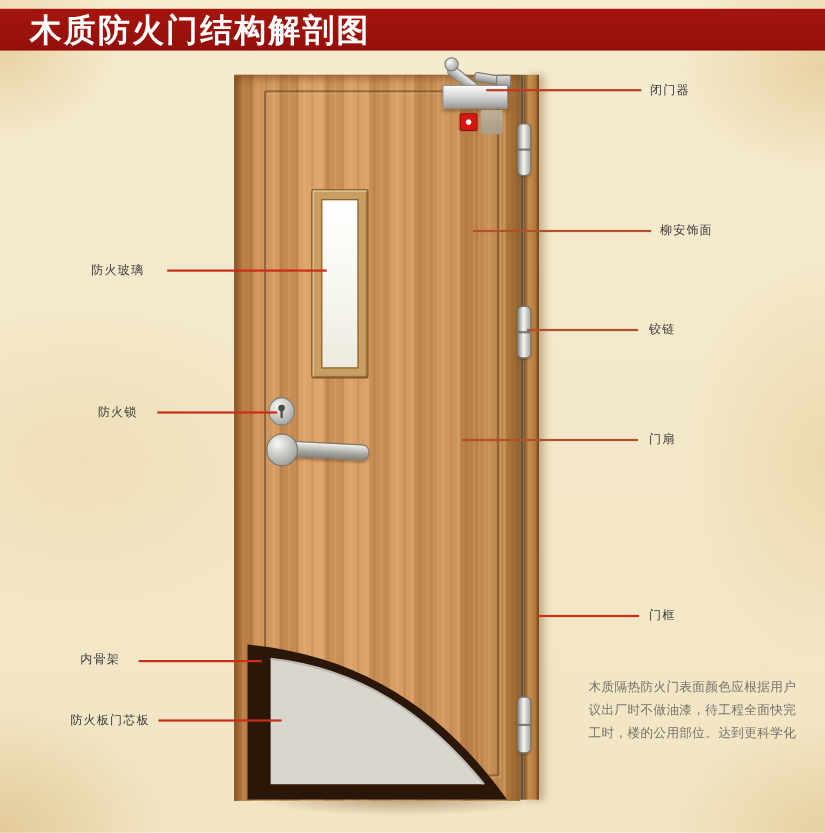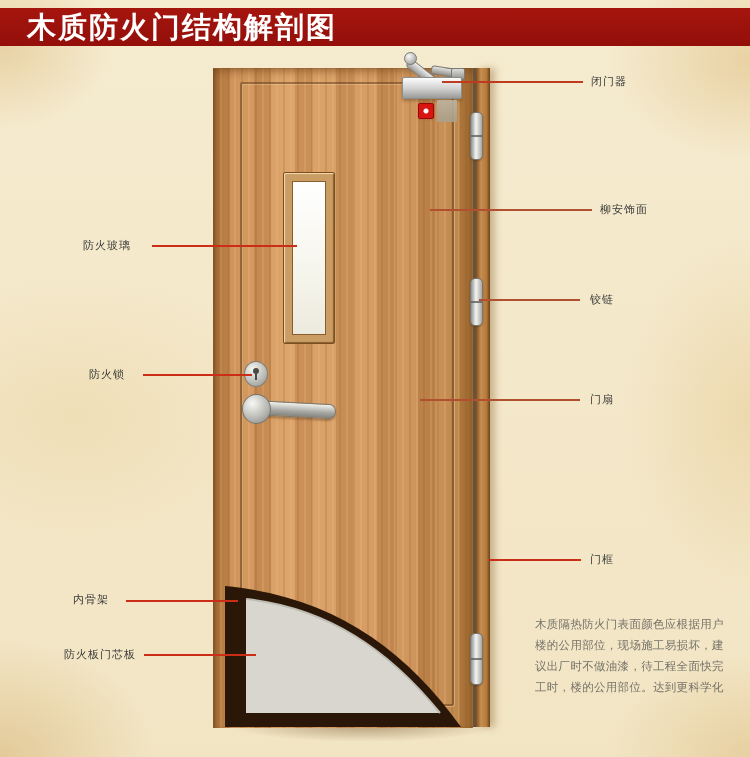--- a/index.html
+++ b/index.html
@@ -210,18 +210,17 @@
   <div class="ann-label" style="left:590px;top:291px;">铰链</div>
 
   <div class="leader brown" style="left:420px;top:399px;width:160px;"></div>
   <div class="ann-label" style="left:590px;top:391px;">门扇</div>
 
   <div class="leader red" style="left:489px;top:559px;width:92px;"></div>
   <div class="ann-label" style="left:590px;top:551px;">门框</div>
 
   <div class="desc">
     <div>木质隔热防火门表面颜色应根据用户</div>
-    <div>楼的公用部位，现场施工易损坏，建</div>
     <div>议出厂时不做油漆，待工程全面快完</div>
     <div>工时，楼的公用部位。达到更科学化</div>
   </div>
 
 </div>
 
 </body></html>

